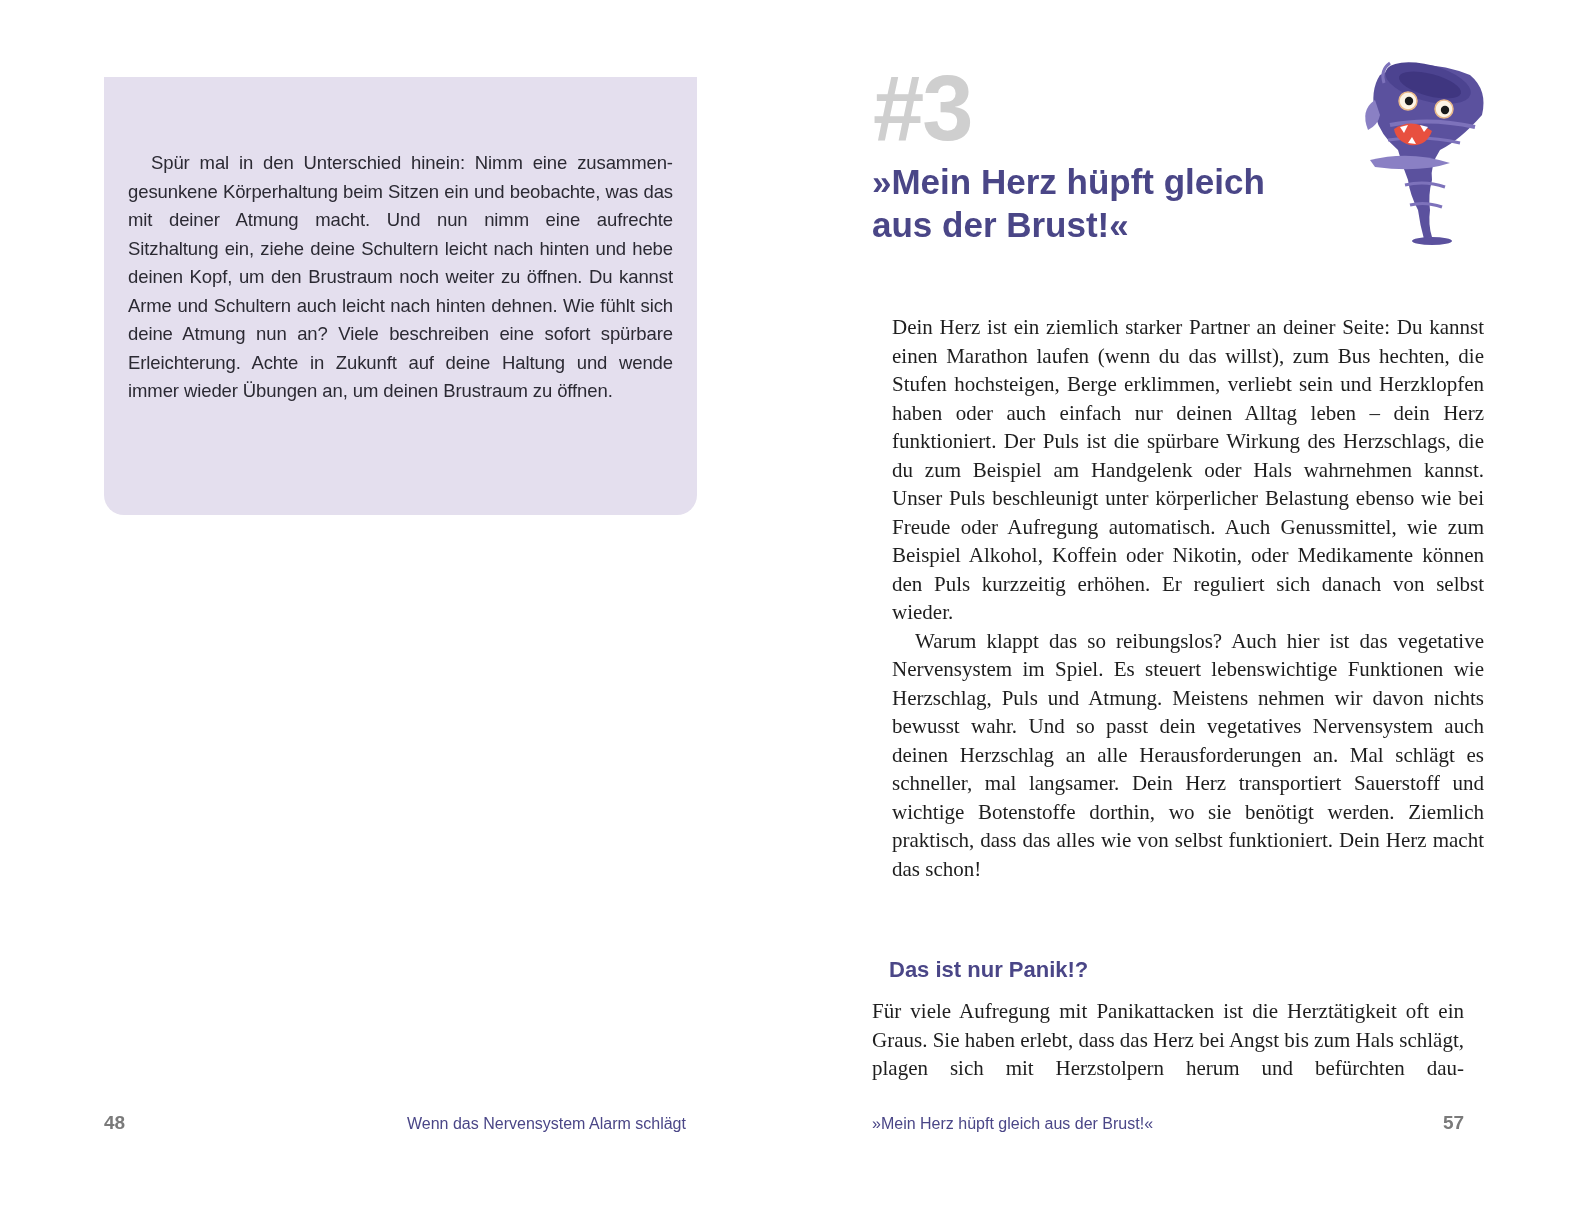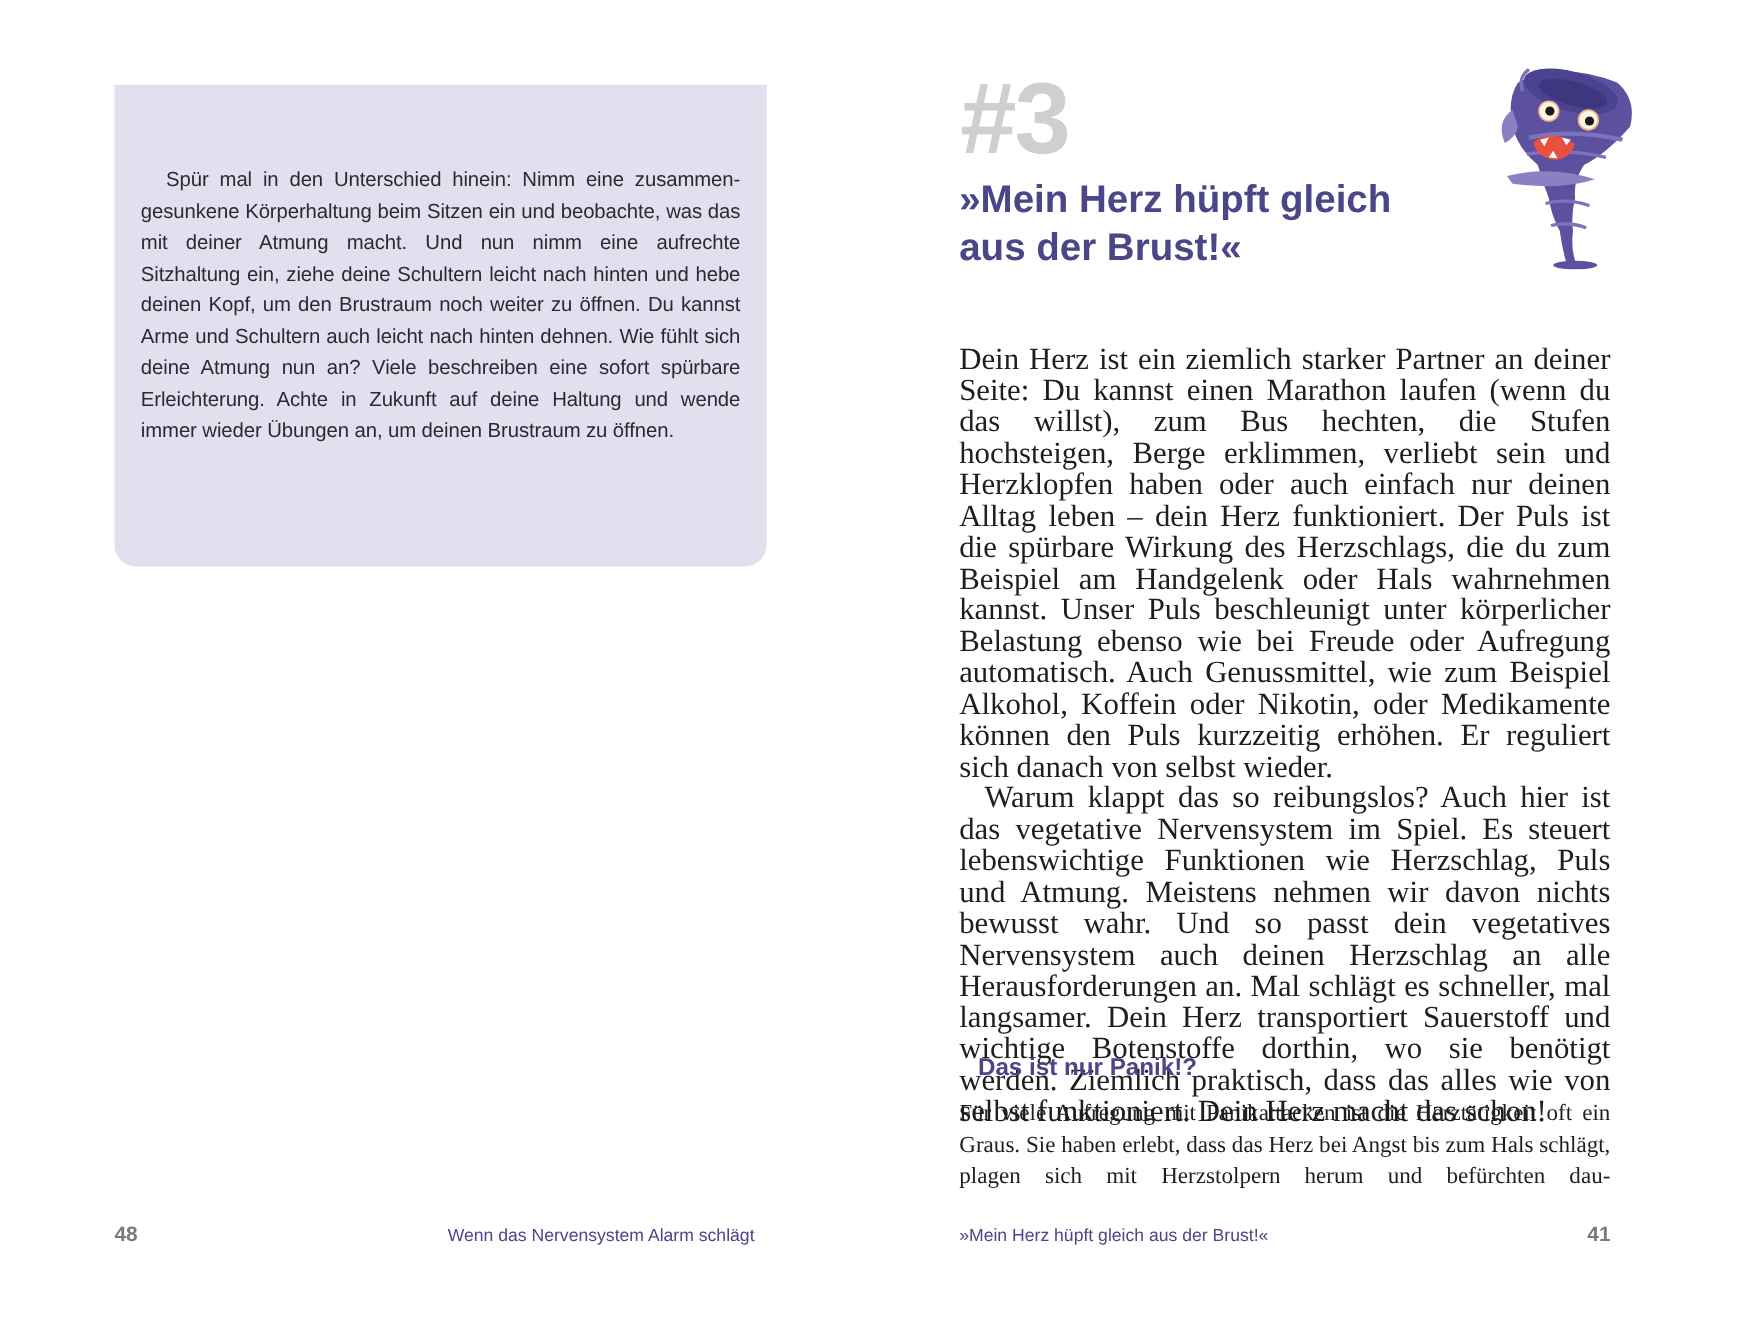--- a/index.html
+++ b/index.html
@@ -71,25 +71,25 @@
     }
     .mascot {
       position: absolute;
       left: 1350px;
       top: 55px;
       width: 145px;
       height: 190px;
     }
     .body-text {
       position: absolute;
-      left: 872px;
+      left: 892px;
       top: 313px;
       width: 592px;
       font-family: "Liberation Serif", serif;
-      font-size: 28px;
+      font-size: 21px;
       line-height: 28.5px;
       color: #1e1e1e;
       text-align: justify;
     }
     .body-text p { margin: 0; }
     .body-text p.indent { text-indent: 23px; }
 
     .section-heading {
       position: absolute;
       left: 872px;
@@ -188,13 +188,13 @@
   <p class="indent">Warum klappt das so reibungslos? Auch hier ist das vegetative Nervensystem im Spiel. Es steuert lebenswichtige Funktionen wie Herzschlag, Puls und Atmung. Meistens nehmen wir davon nichts bewusst wahr. Und so passt dein vegetatives Nervensystem auch deinen Herzschlag an alle Herausforderungen an. Mal schlägt es schneller, mal langsamer. Dein Herz transportiert Sauerstoff und wichtige Botenstoffe dorthin, wo sie benötigt werden. Ziemlich praktisch, dass das alles wie von selbst funktioniert. Dein Herz macht das schon!</p>
 </div>
 
 <h3 class="section-heading">Das ist nur Panik!?</h3>
 
 <div class="body-text-2">
   <p>Für viele Aufregung mit Panikattacken ist die Herztätigkeit oft ein Graus. Sie haben erlebt, dass das Herz bei Angst bis zum Hals schlägt, plagen sich mit Herzstolpern herum und befürchten dau-</p>
 </div>
 
 <div class="running-head running-head-right">»Mein Herz hüpft gleich aus der Brust!«</div>
-<div class="folio folio-right">41</div>
+<div class="folio folio-right">57</div>
 
 </body></html>

